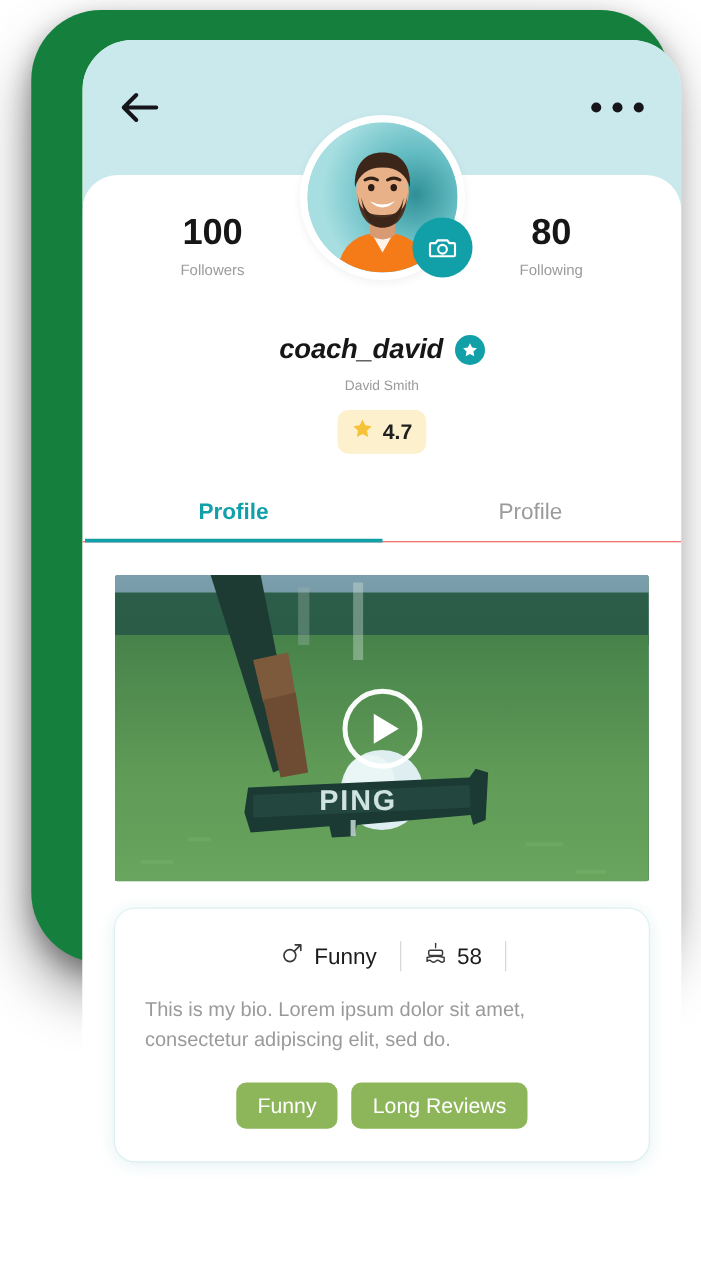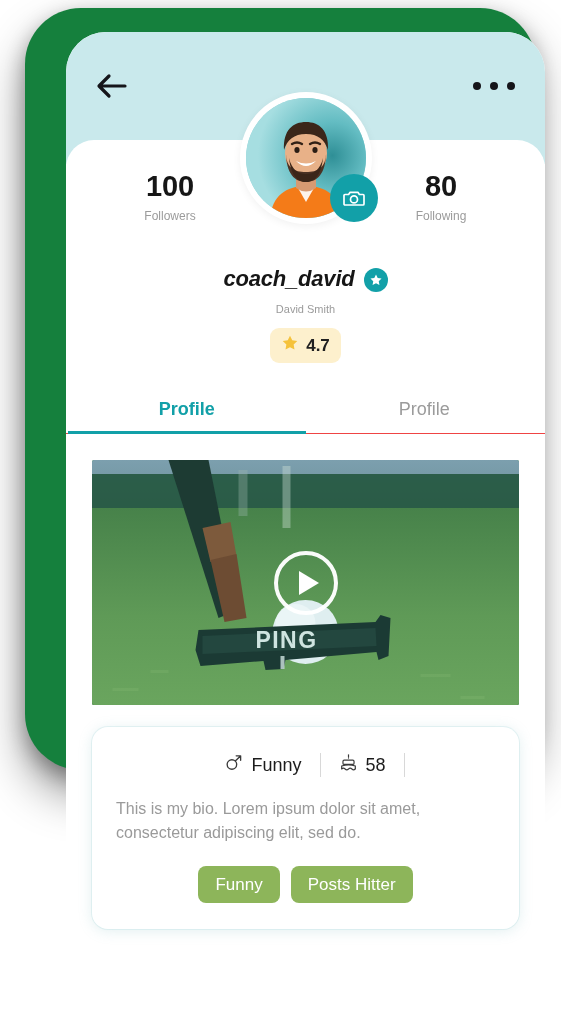--- a/index.html
+++ b/index.html
@@ -508,21 +508,21 @@
 
               <div class="meta-divider"></div>
 
 
             </div>
 
             <div class="bio-text">This is my bio. Lorem ipsum dolor sit amet, consectetur adipiscing elit, sed do.</div>
 
             <div class="tag-row">
               <div class="tag">Funny</div>
-              <div class="tag">Posts Hitter</div>
+              <div class="tag">Long Reviews</div>
             </div>
           </div>
 
           <div class="bottom-pad"></div>
         </div>
       </div>
 
     </div>
   </div>
 </div>

